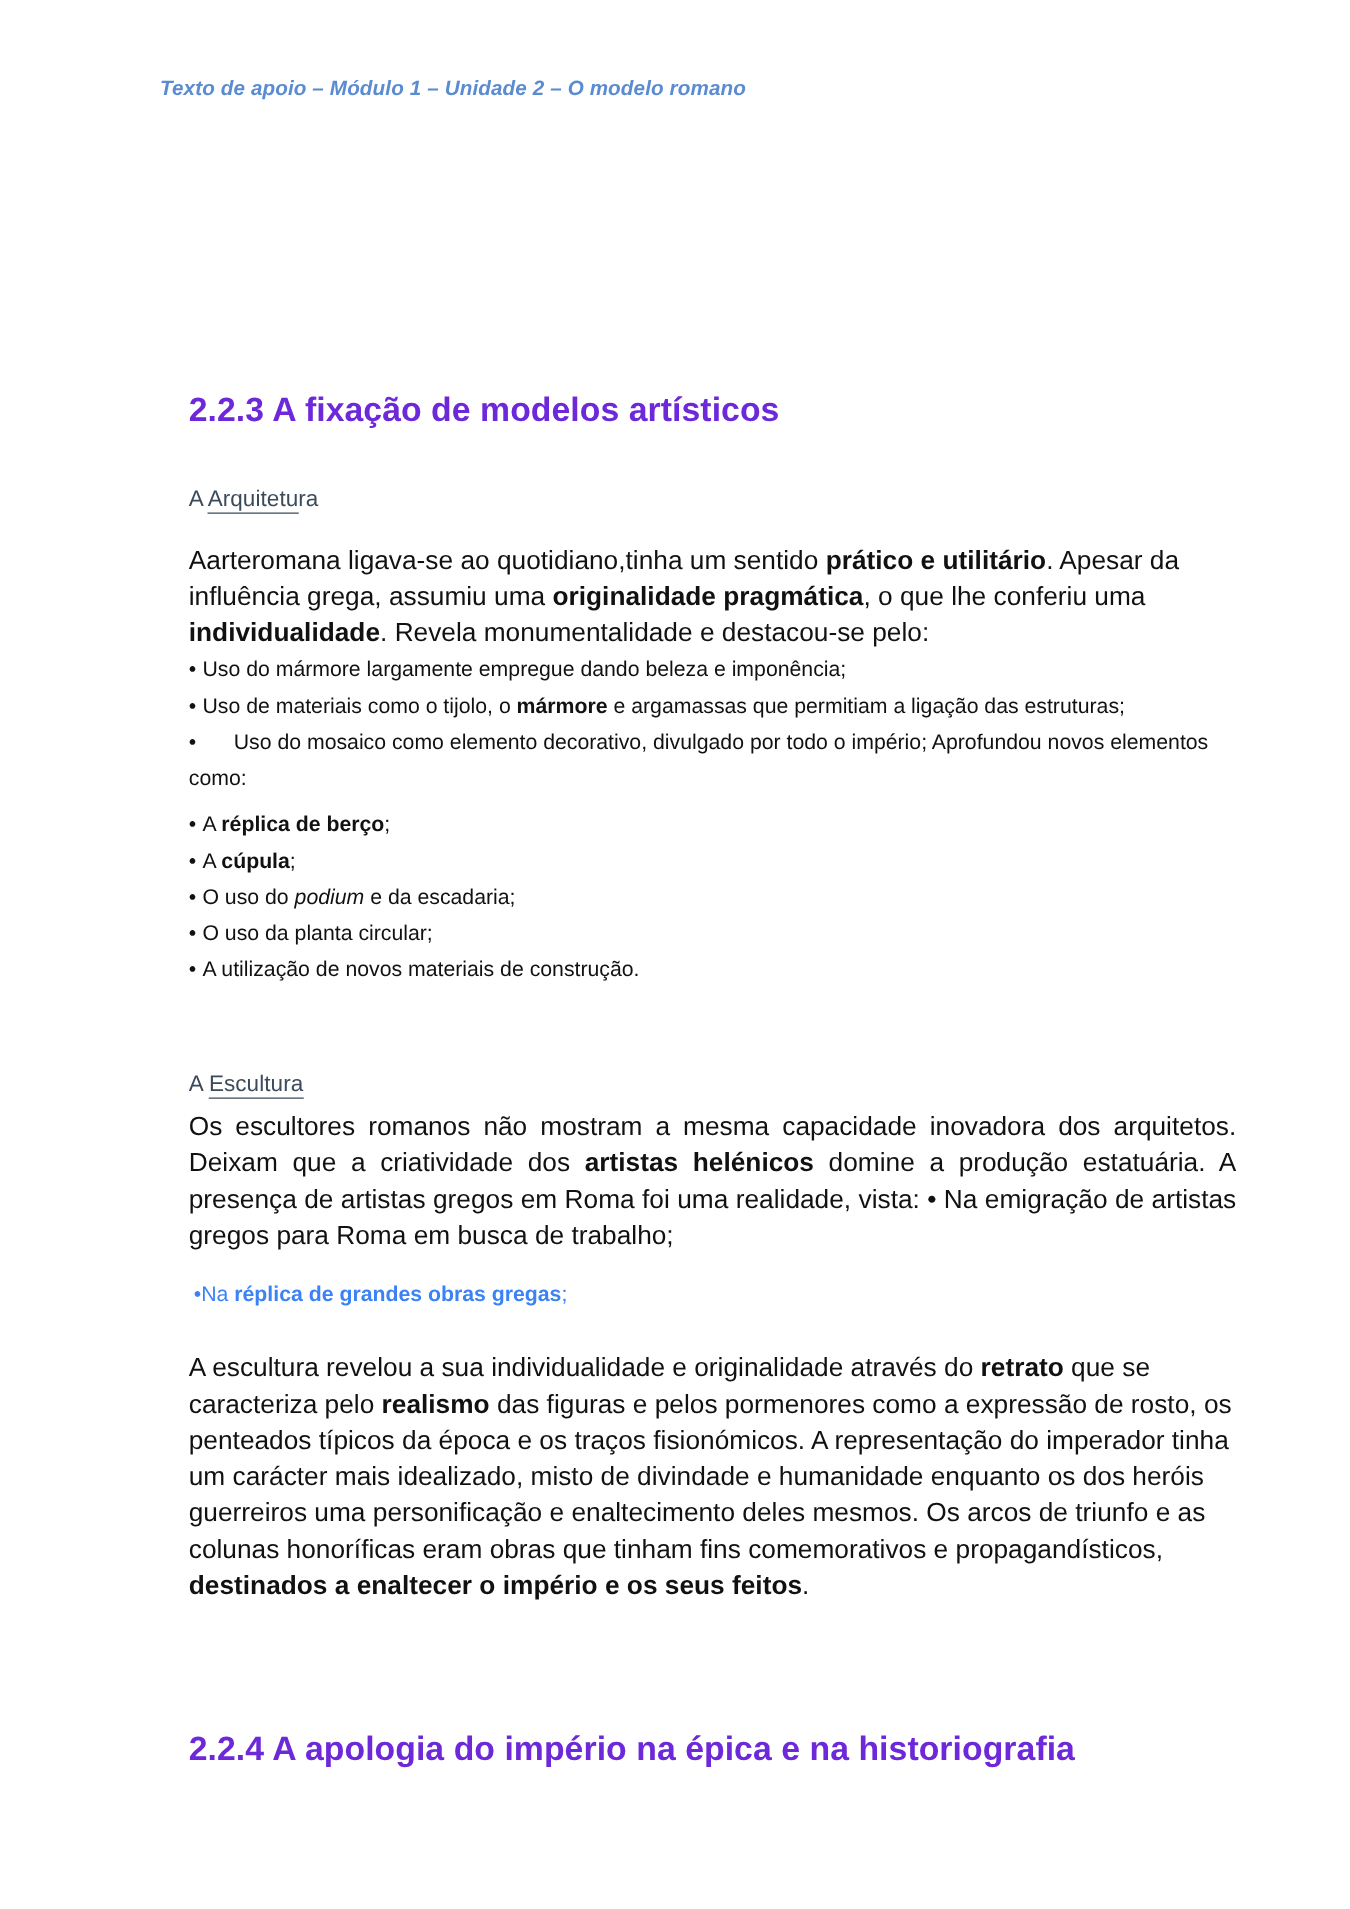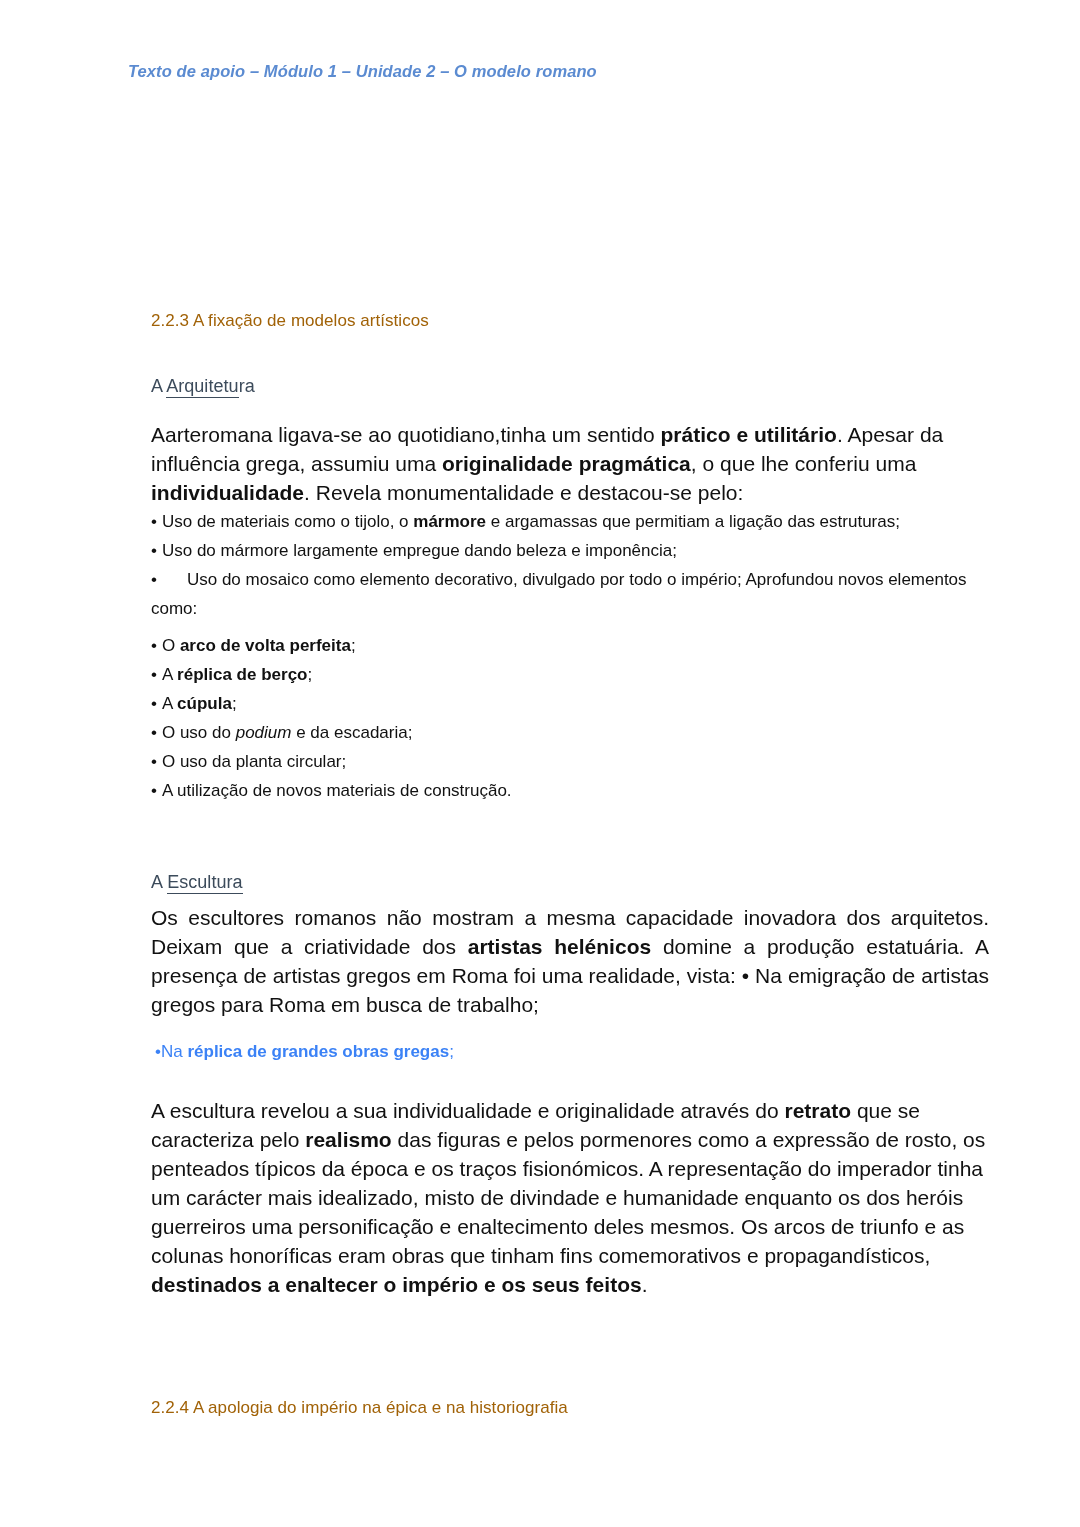--- a/index.html
+++ b/index.html
@@ -41,23 +41,23 @@
   
   .content {
     position: absolute;
     left: 151px;
     top: 310px;
     width: 838px;
   }
 
   
   .h-section {
-    font-size: 17px;
-    font-weight: normal;
-    color: #a16207;
+    font-size: 27px;
+    font-weight: bold;
+    color: #6d28d9;
     margin: 0;
     line-height: 1.35;
     letter-spacing: 0.05px;
   }
 
   .h-sub {
     font-size: 18px;
     font-weight: normal;
     color: #3C4B5B;
     margin: 0;
@@ -130,36 +130,33 @@
       <span>A </span><span class="u">Arquitetu</span><span>ra</span>
     </h3>
 
     <div class="sp-22"></div>
 
     <p class="p">
       <span>Aarteromana ligava-se ao quotidiano,tinha um sentido </span><b>prático e utilitário</b><span>. Apesar da influência grega, assumiu uma </span><b>originalidade pragmática</b><span>, o que lhe conferiu uma </span><b>individualidade</b><span>. Revela monumentalidade e destacou-se pelo:</span>
     </p>
 
     <p class="bullet-line">
+      <span class="dot">•</span><span class="gap-sm"></span><span>Uso do mármore largamente empregue dando beleza e imponência;</span>
+    </p>
+
+    <p class="bullet-line">
       <span class="dot">•</span><span class="gap-sm"></span><span>Uso de materiais como o tijolo, o </span><b>mármore</b><span> e argamassas que permitiam a ligação das estruturas;</span>
     </p>
 
     <p class="bullet-line">
-      <span class="dot">•</span><span class="gap-sm"></span><span>Uso do mármore largamente empregue dando beleza e imponência;</span>
-    </p>
-
-    <p class="bullet-line">
       <span class="dot">•</span><span class="gap-lg"></span><span>Uso do mosaico como elemento decorativo, divulgado por todo o império; Aprofundou novos elementos como:</span>
     </p>
 
     <div class="sp-8"></div>
 
-    <p class="bullet-line">
-      <span class="dot">•</span><span class="gap-sm"></span><span>O </span><b>arco de volta perfeita</b><span>;</span>
-    </p>
     <p class="bullet-line">
       <span class="dot">•</span><span class="gap-sm"></span><span>A </span><b>réplica de berço</b><span>;</span>
     </p>
     <p class="bullet-line">
       <span class="dot">•</span><span class="gap-sm"></span><span>A </span><b>cúpula</b><span>;</span>
     </p>
     <p class="bullet-line">
       <span class="dot">•</span><span class="gap-sm"></span><span>O uso do </span><i>podium</i><span> e da escadaria;</span>
     </p>
     <p class="bullet-line">

